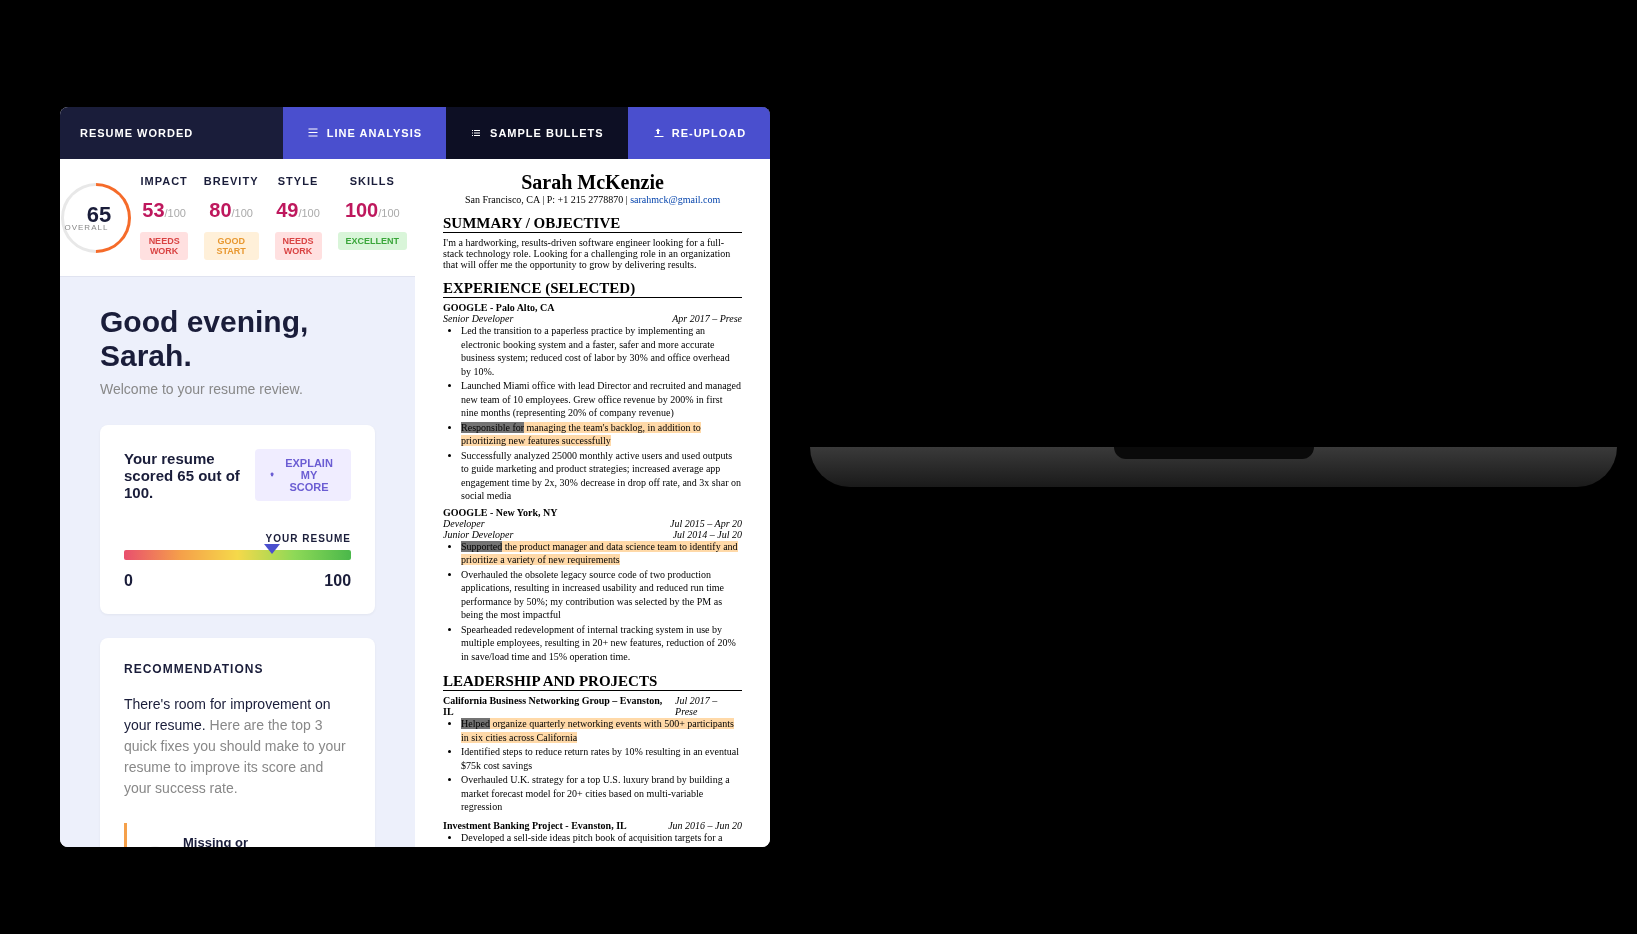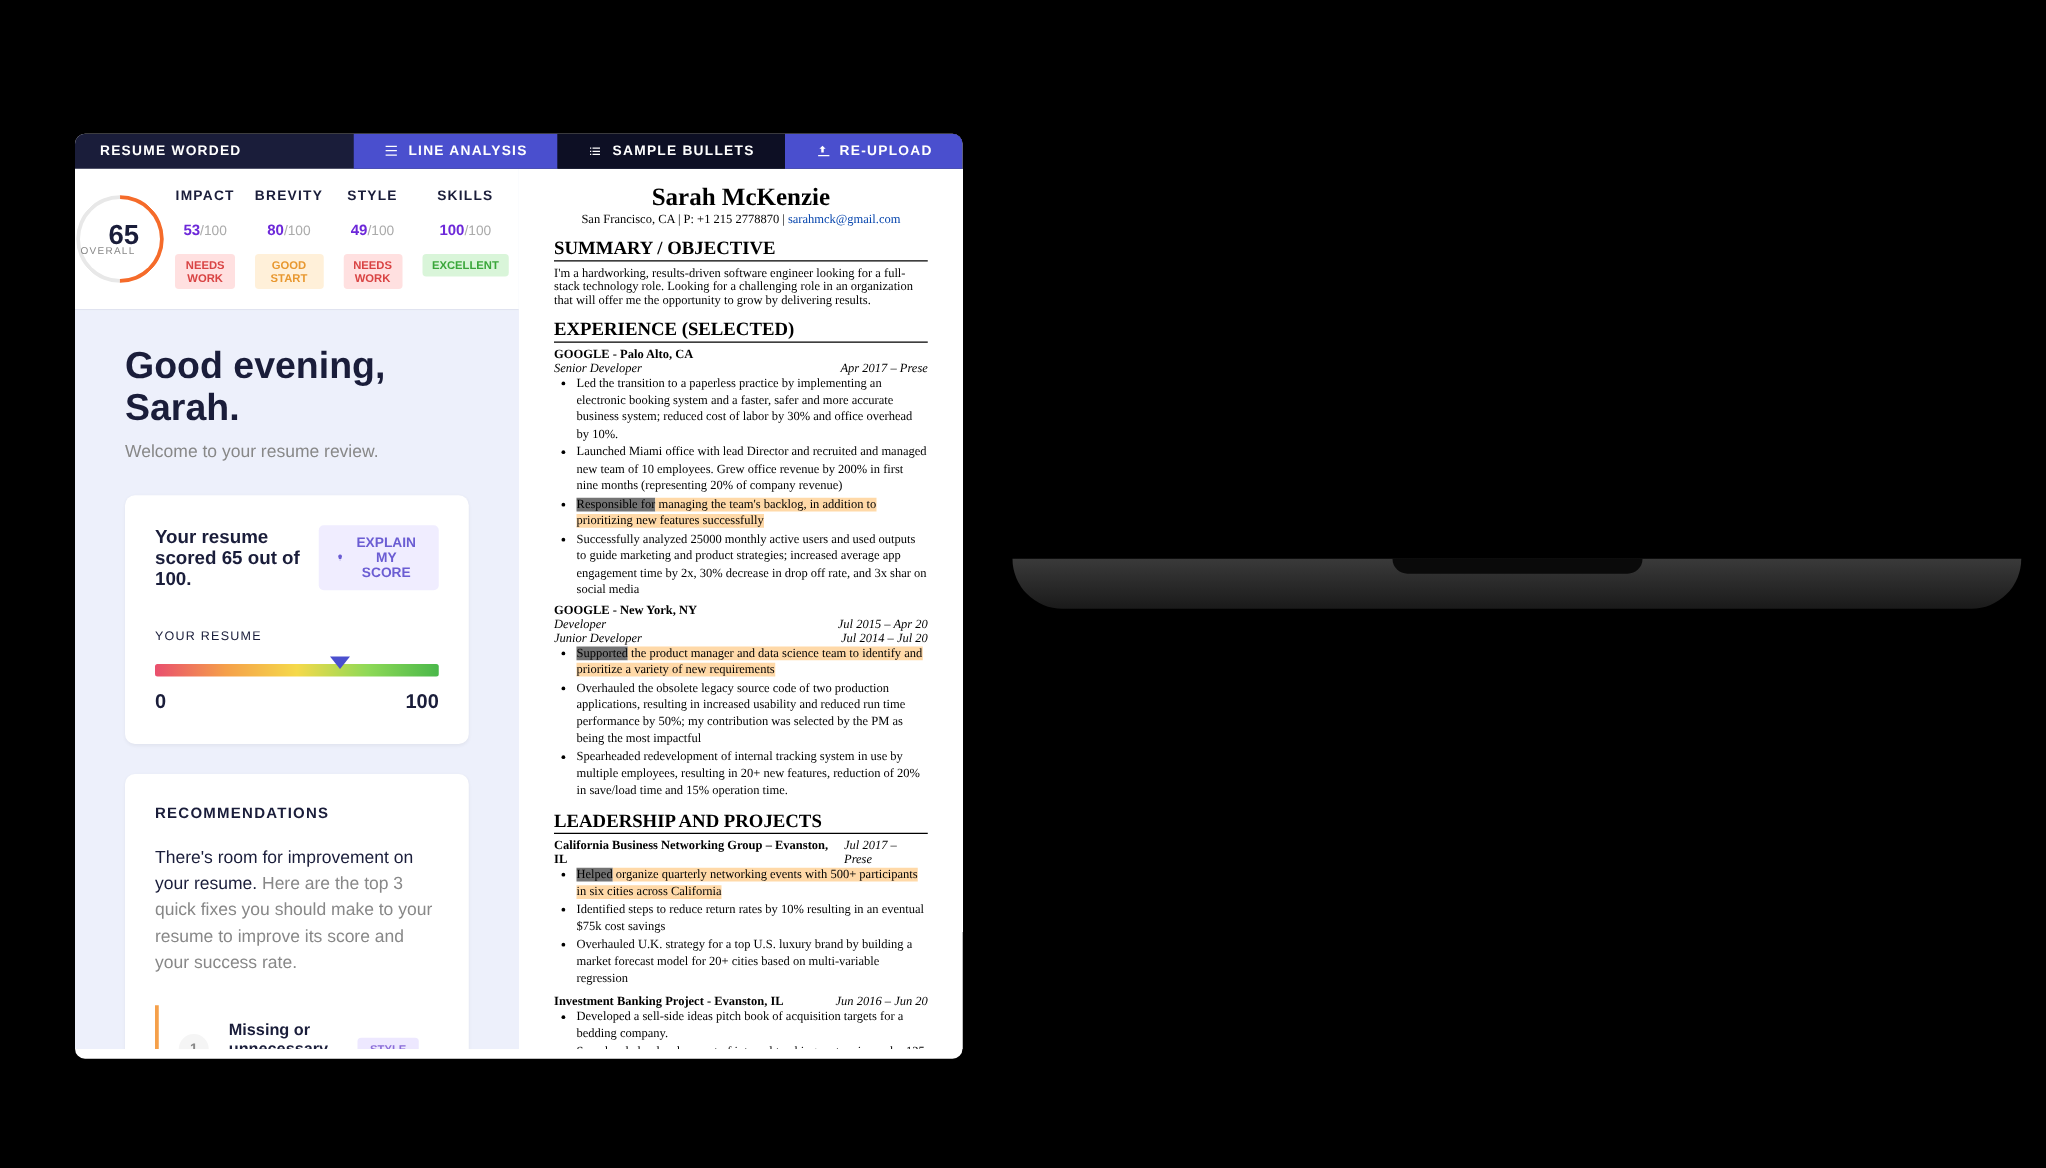--- a/index.html
+++ b/index.html
@@ -1,49 +1,49 @@
 <!DOCTYPE html>
 <html><head>
 <meta charset="utf-8">
 <style>
 *{box-sizing:border-box;margin:0;padding:0}
 body{font-family:-apple-system,BlinkMacSystemFont,'Segoe UI',Arial,sans-serif;background:#000;display:flex;justify-content:center;align-items:center;min-height:100vh;padding:20px}
 .laptop{width:1400px;background:#000;border-radius:20px 20px 0 0;padding:20px 40px 0;position:relative}
 .screen{background:#fff;border-radius:8px;overflow:hidden;height:740px}
-.topbar{display:flex;height:28px;background:#1a1d3a;color:#fff;font-size:11px;font-weight:700;letter-spacing:1px}
+.topbar{display:flex;height:52px;background:#1a1d3a;color:#fff;font-size:11px;font-weight:700;letter-spacing:1px}
 .brand{padding:0 20px;display:flex;align-items:center;flex:1}
 .topnav{display:flex}
 .topnav-item{padding:0 24px;display:flex;align-items:center;gap:8px;cursor:pointer}
 .tn-active{background:#4a4fce}
 .tn-dark{background:#0d0f24}
 .main{display:flex;height:calc(100% - 36px)}
 .left{width:50%;background:#edf0fb;overflow-y:auto}
 .right{width:50%;background:#fff;overflow-y:auto;padding:12px 28px;font-family:'Times New Roman',serif;font-size:11px;color:#000}
 .scores{background:#fff;display:flex;padding:16px 0;border-bottom:1px solid #e0e3f0}
 .overall{width:120px;display:flex;flex-direction:column;align-items:center;justify-content:center;position:relative}
 .circle{width:70px;height:70px;border-radius:50%;border:3px solid #e8e8e8;border-top-color:#f56b2a;border-right-color:#f56b2a;display:flex;flex-direction:column;align-items:center;justify-content:center;transform:rotate(45deg)}
 .circle>*{transform:rotate(-45deg)}
 .ov-num{font-size:22px;font-weight:700;color:#1a1d3a}
 .ov-lbl{font-size:8px;letter-spacing:1px;color:#888}
 .metric{flex:1;text-align:center;padding:0 8px}
 .m-title{font-size:11px;font-weight:700;letter-spacing:1px;color:#1a1d3a;margin-bottom:12px}
-.m-score{font-size:12px;font-weight:700;color:#6d28d9}
+.m-score{font-size:20px;font-weight:700;color:#be185d}
 .m-max{font-size:11px;color:#aaa}
 .m-badge{display:inline-block;font-size:9px;font-weight:700;padding:4px 8px;border-radius:3px;margin-top:10px}
 .bg-red{background:#ffe0e0;color:#d94444}
 .bg-orange{background:#fff0d9;color:#e89830}
 .bg-green{background:#d9f5d9;color:#3aa63a}
 .content{padding:28px 40px}
 .greeting{font-size:30px;font-weight:700;color:#1a1d3a;margin-bottom:8px}
 .welcome{color:#888;font-size:14px;margin-bottom:28px}
 .card{background:#fff;border-radius:8px;padding:24px;margin-bottom:24px;box-shadow:0 1px 3px rgba(0,0,0,0.05)}
 .card-head{display:flex;justify-content:flex-start;align-items:center;margin-bottom:32px}
 .card-title{font-size:15px;font-weight:700;color:#1a1d3a}
 .explain-btn{background:#f0edff;color:#6b5dd3;border:none;padding:8px 14px;border-radius:4px;font-size:11px;font-weight:700;cursor:pointer;display:flex;align-items:center;gap:6px}
-.slider-lbl{text-align:left;font-size:10px;font-weight:400;letter-spacing:1px;color:#1a1d3a;margin-bottom:16px}
+.slider-lbl{text-align:right;font-size:10px;font-weight:700;letter-spacing:1px;color:#1a1d3a;margin-bottom:6px}
 .slider{height:10px;background:linear-gradient(90deg,#e94f6e,#f5a04a,#f5d94a,#8ed957,#4ab84a);border-radius:2px;position:relative}
 .marker{position:absolute;top:-6px;left:65%;transform:translateX(-50%);width:0;height:0;border-left:8px solid transparent;border-right:8px solid transparent;border-top:10px solid #4a4fce}
 .slider-nums{display:flex;justify-content:space-between;margin-top:12px;font-size:16px;font-weight:700;color:#1a1d3a}
 .rec-title{font-size:12px;font-weight:700;letter-spacing:1px;color:#1a1d3a;margin-bottom:18px}
 .rec-text{font-size:14px;color:#1a1d3a;margin-bottom:24px;line-height:1.5}
 .rec-text .sub{color:#888}
 .rec-item{border-left:3px solid #f5a04a;padding:12px 16px;display:flex;align-items:center;gap:16px}
 .rec-num{width:24px;height:24px;border-radius:50%;background:#f5f5f5;display:flex;align-items:center;justify-content:center;font-size:11px;font-weight:700;color:#888}
 .rec-name{flex:1;font-size:13px;font-weight:600;color:#1a1d3a}
 .style-badge{background:#ede8ff;color:#8b6dd9;font-size:9px;font-weight:700;padding:4px 10px;border-radius:3px}

